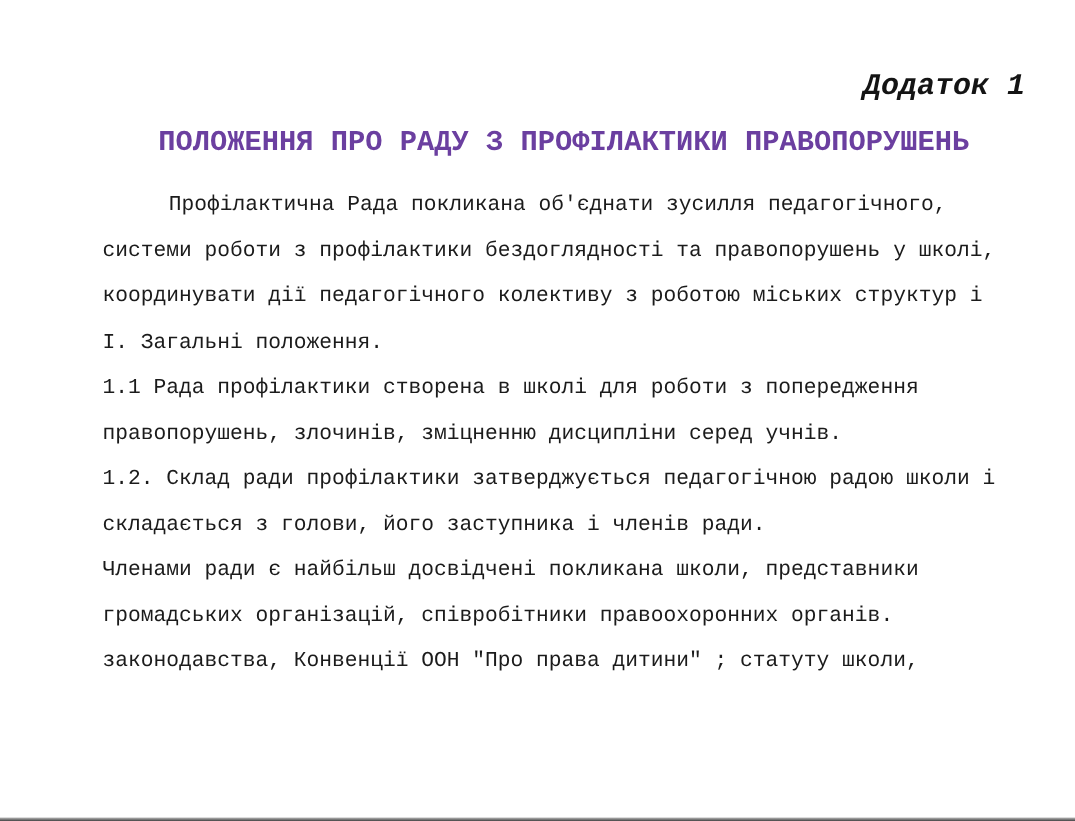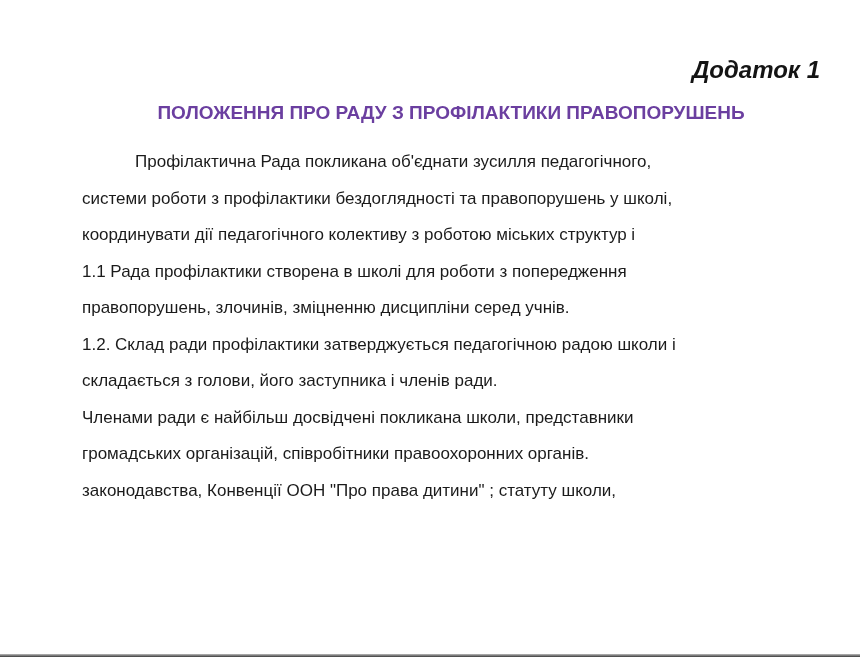--- a/index.html
+++ b/index.html
@@ -2,39 +2,39 @@
 <html><head>
 <meta charset="utf-8">
 <style>
   * { margin: 0; padding: 0; box-sizing: border-box; }
   html, body { width: 860px; height: 657px; overflow: hidden; background: #ffffff; }
   .page {
     position: relative;
     width: 860px;
     height: 657px;
     background: #ffffff;
-    font-family: Liberation Sans, sans-serif;
+    font-family: Liberation Mono, monospace;
     color: #1b1b1b;
     overflow: hidden;
   }
   .appendix {
     margin-top: 56px;
     padding-right: 40px;
     text-align: right;
     font-size: 24px;
     font-weight: bold;
     font-style: italic;
     color: #141414;
   }
   .doc-title {
     margin-top: 18px;
     padding-left: 82px;
     padding-right: 40px;
     text-align: center;
-    font-size: 19px;
+    font-size: 23px;
     font-weight: bold;
     color: #6b3fa0;
   }
   .doc-body {
     margin-top: 20px;
     padding-left: 82px;
     padding-right: 64px;
     font-size: 17px;
     line-height: 36.5px;
   }
@@ -53,20 +53,21 @@
 <div class="page">
 
   <div class="appendix">Додаток 1</div>
 
   <div class="doc-title">ПОЛОЖЕННЯ ПРО РАДУ З ПРОФІЛАКТИКИ ПРАВОПОРУШЕНЬ</div>
 
   <div class="doc-body">
     <div class="text-line indent">Профілактична Рада покликана об'єднати зусилля педагогічного,</div>
     <div class="text-line">системи роботи з профілактики бездоглядності та правопорушень у школі,</div>
     <div class="text-line">координувати дії педагогічного колективу з роботою міських структур і</div>
+    <div class="text-line">І. Загальні положення.</div>
     <div class="text-line">1.1 Рада профілактики створена в школі для роботи з попередження</div>
     <div class="text-line">правопорушень, злочинів, зміцненню дисципліни серед учнів.</div>
     <div class="text-line">1.2. Склад ради профілактики затверджується педагогічною радою школи і</div>
     <div class="text-line">складається з голови, його заступника і членів ради.</div>
     <div class="text-line">Членами ради є найбільш досвідчені покликана школи, представники</div>
     <div class="text-line">громадських організацій, співробітники правоохоронних органів.</div>
     <div class="text-line">законодавства, Конвенції ООН "Про права дитини" ; статуту школи,</div>
   </div>
 
   <div class="bottom-edge"></div>

